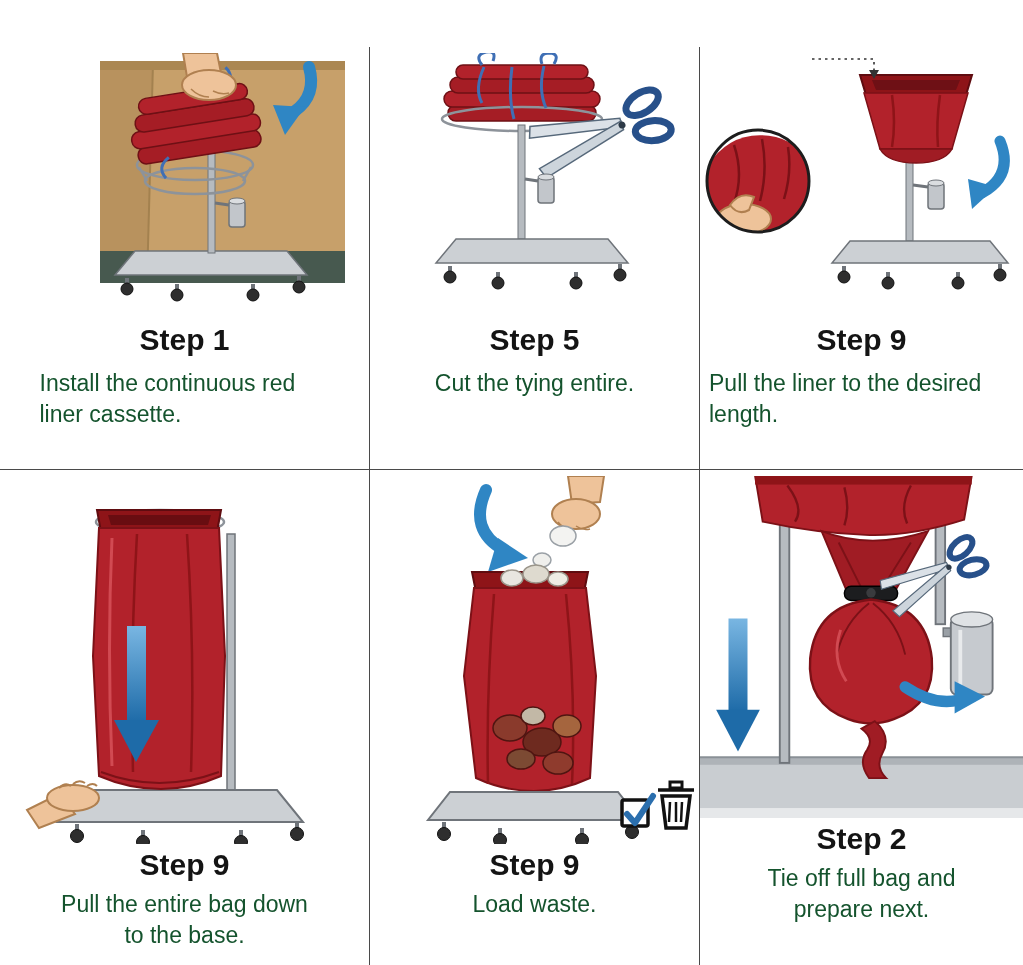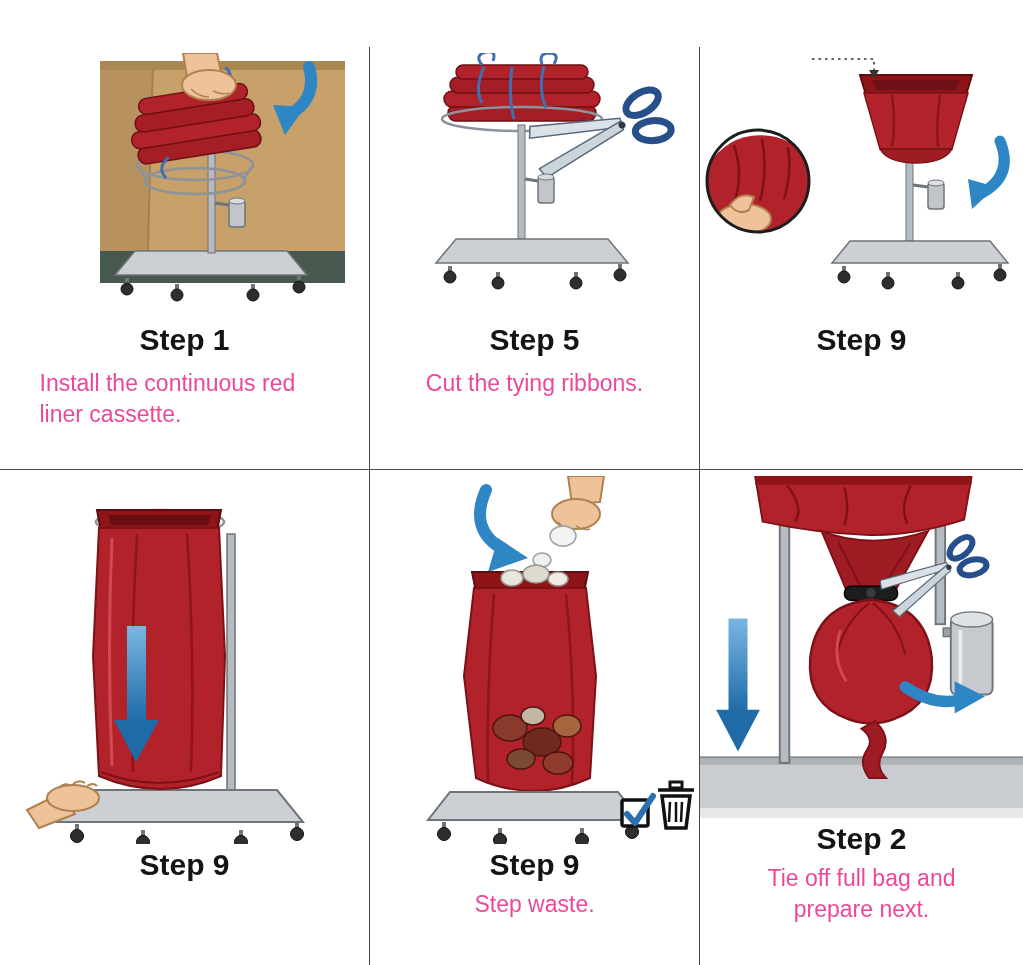--- a/index.html
+++ b/index.html
@@ -3,21 +3,21 @@
 <meta charset="utf-8">
 <style>
   html,body{margin:0;padding:0;background:#ffffff;}
   body{width:1023px;height:965px;overflow:hidden;font-family:"Liberation Sans",sans-serif;color:#161616;}
   .grid{display:grid;grid-template-columns:370px 330px 323px;grid-template-rows:470px 495px;width:1023px;height:965px;}
   .cell{position:relative;display:flex;flex-direction:column;align-items:center;box-sizing:border-box;overflow:hidden;}
   .cell.colA,.cell.colB{border-right:1px solid #4a4a4a;}
   .cell.rowTop{border-bottom:1px solid #4a4a4a;margin-top:47px;}
   .illus{display:block;margin:6px auto 0 auto;}
   .step-heading{font-size:30px;font-weight:600;margin-top:8px;line-height:1.1;color:#141414;}
-  .caption{font-size:23px;line-height:1.35;margin-top:12px;text-align:center;max-width:300px;color:#ec4899;}
+  .caption{font-size:23px;line-height:1.35;margin-top:12px;text-align:center;max-width:300px;color:#14532d;}
   .c1 .caption{max-width:290px;text-align:left;}
   .c3 .caption{max-width:305px;text-align:left;}
   .c4 .caption{max-width:255px;}
   .c6 .caption{max-width:245px;}
   .rowBot .step-heading{margin-top:4px;}
   .rowBot .caption{margin-top:8px;text-align:center;}
 </style>
 </head>
 <body>
 
@@ -110,21 +110,21 @@
         <rect x="168" y="124" width="16" height="26" rx="3" fill="#c2c6cb" stroke="#6f747a" stroke-width="1.5"></rect>
         <ellipse cx="176" cy="124" rx="8" ry="3" fill="#dadde0" stroke="#6f747a" stroke-width="1"></ellipse>
         <polygon points="86,186 238,186 258,210 66,210" fill="#ccd0d4" stroke="#6f747a" stroke-width="1.5"></polygon>
         <use href="#cst2" x="80" y="224"></use>
           <use href="#cst2" x="128" y="230"></use>
           <use href="#cst2" x="206" y="230"></use>
           <use href="#cst2" x="250" y="222"></use>
       </g>
     </svg>
     <div class="step-heading">Step 5</div>
-    <div class="caption">Cut the tying ribbons.</div>
+    <div class="caption">Cut the tying entire.</div>
   </div>
 
   <div class="cell rowTop c3">
     <svg class="illus" width="340" height="262" viewBox="0 0 340 262">
       <defs>
         <g id="cst3">
             <rect x="-2" y="-11" width="4" height="9" fill="#6f747a"></rect>
             <circle r="6" fill="#2e2e2e" stroke="#111" stroke-width="1"></circle>
           </g>
         <clipPath id="ins3">
@@ -164,20 +164,21 @@
           </g>
         </g>
         <circle cx="58" cy="128" r="51" fill="none" stroke="#1d1d1d" stroke-width="3"></circle>
       </g>
       <g>
         <path d="M300,88 q14,34 -18,52" stroke="#2f86c4" stroke-width="11" fill="none" stroke-linecap="round"></path>
         <polygon points="268,126 296,134 272,156" fill="#2f86c4"></polygon>
       </g>
     </svg>
     <div class="step-heading">Step 9</div>
+    <div class="caption">Pull the liner to the desired length.</div>
   </div>
 
   <div class="cell colA rowBot c4">
     <svg class="illus" width="340" height="368" viewBox="0 0 340 368">
       <defs>
         <g id="cst4">
             <rect x="-2" y="-12" width="4" height="10" fill="#6f747a"></rect>
             <circle r="6.5" fill="#2e2e2e" stroke="#111" stroke-width="1"></circle>
           </g>
         <linearGradient id="g4" x1="0" y1="0" x2="0" y2="1">
@@ -206,20 +207,21 @@
         <rect x="112" y="150" width="19" height="96" fill="url(#g4)"></rect>
         <polygon points="99,244 144,244 121,286" fill="#1e6ba8"></polygon>
       </g>
       <g>
         <polygon points="12,334 44,318 60,338 24,352" fill="#eec39a" stroke="#b08050" stroke-width="2"></polygon>
         <ellipse cx="58" cy="322" rx="26" ry="13" fill="#eec39a" stroke="#b08050" stroke-width="2"></ellipse>
         <path d="M44,312 q6,-6 12,-2 M58,308 q6,-5 12,-1 M72,310 q6,-4 10,0" stroke="#b08050" stroke-width="2" fill="none"></path>
       </g>
     </svg>
     <div class="step-heading">Step 9</div>
+    <div class="caption">Pull the entire bag down to the base.</div>
   </div>
 
   <div class="cell colB rowBot c5">
     <svg class="illus" width="340" height="368" viewBox="0 0 340 368">
       <defs>
         <g id="cst5">
             <rect x="-2" y="-12" width="4" height="10" fill="#6f747a"></rect>
             <circle r="6.5" fill="#2e2e2e" stroke="#111" stroke-width="1"></circle>
           </g>
       </defs>
@@ -262,21 +264,21 @@
         <path d="M257,338 L265,347 L283,320" fill="none" stroke="#2b6fae" stroke-width="6" stroke-linecap="round" stroke-linejoin="round"></path>
       </g>
       <g fill="none" stroke="#111">
         <rect x="300" y="306" width="12" height="6" stroke-width="3"></rect>
         <line x1="288" y1="314" x2="324" y2="314" stroke-width="3.5"></line>
         <path d="M292,320 L320,320 L316,352 L296,352 Z" stroke-width="3.5"></path>
         <path d="M300,326 L299,346 M306,326 L306,346 M312,326 L311,346" stroke-width="2.5"></path>
       </g>
     </svg>
     <div class="step-heading">Step 9</div>
-    <div class="caption">Step waste.</div>
+    <div class="caption">Load waste.</div>
   </div>
 
   <div class="cell rowBot c6">
     <svg class="illus" style="width:100%;height:auto" width="340" height="360" viewBox="0 0 340 360" preserveAspectRatio="none">
       <defs>
         <linearGradient id="g6" x1="0" y1="0" x2="0" y2="1">
           <stop offset="0" stop-color="#79b6e2"></stop>
             <stop offset="1" stop-color="#1e6ba8"></stop>
         </linearGradient>
       </defs>

